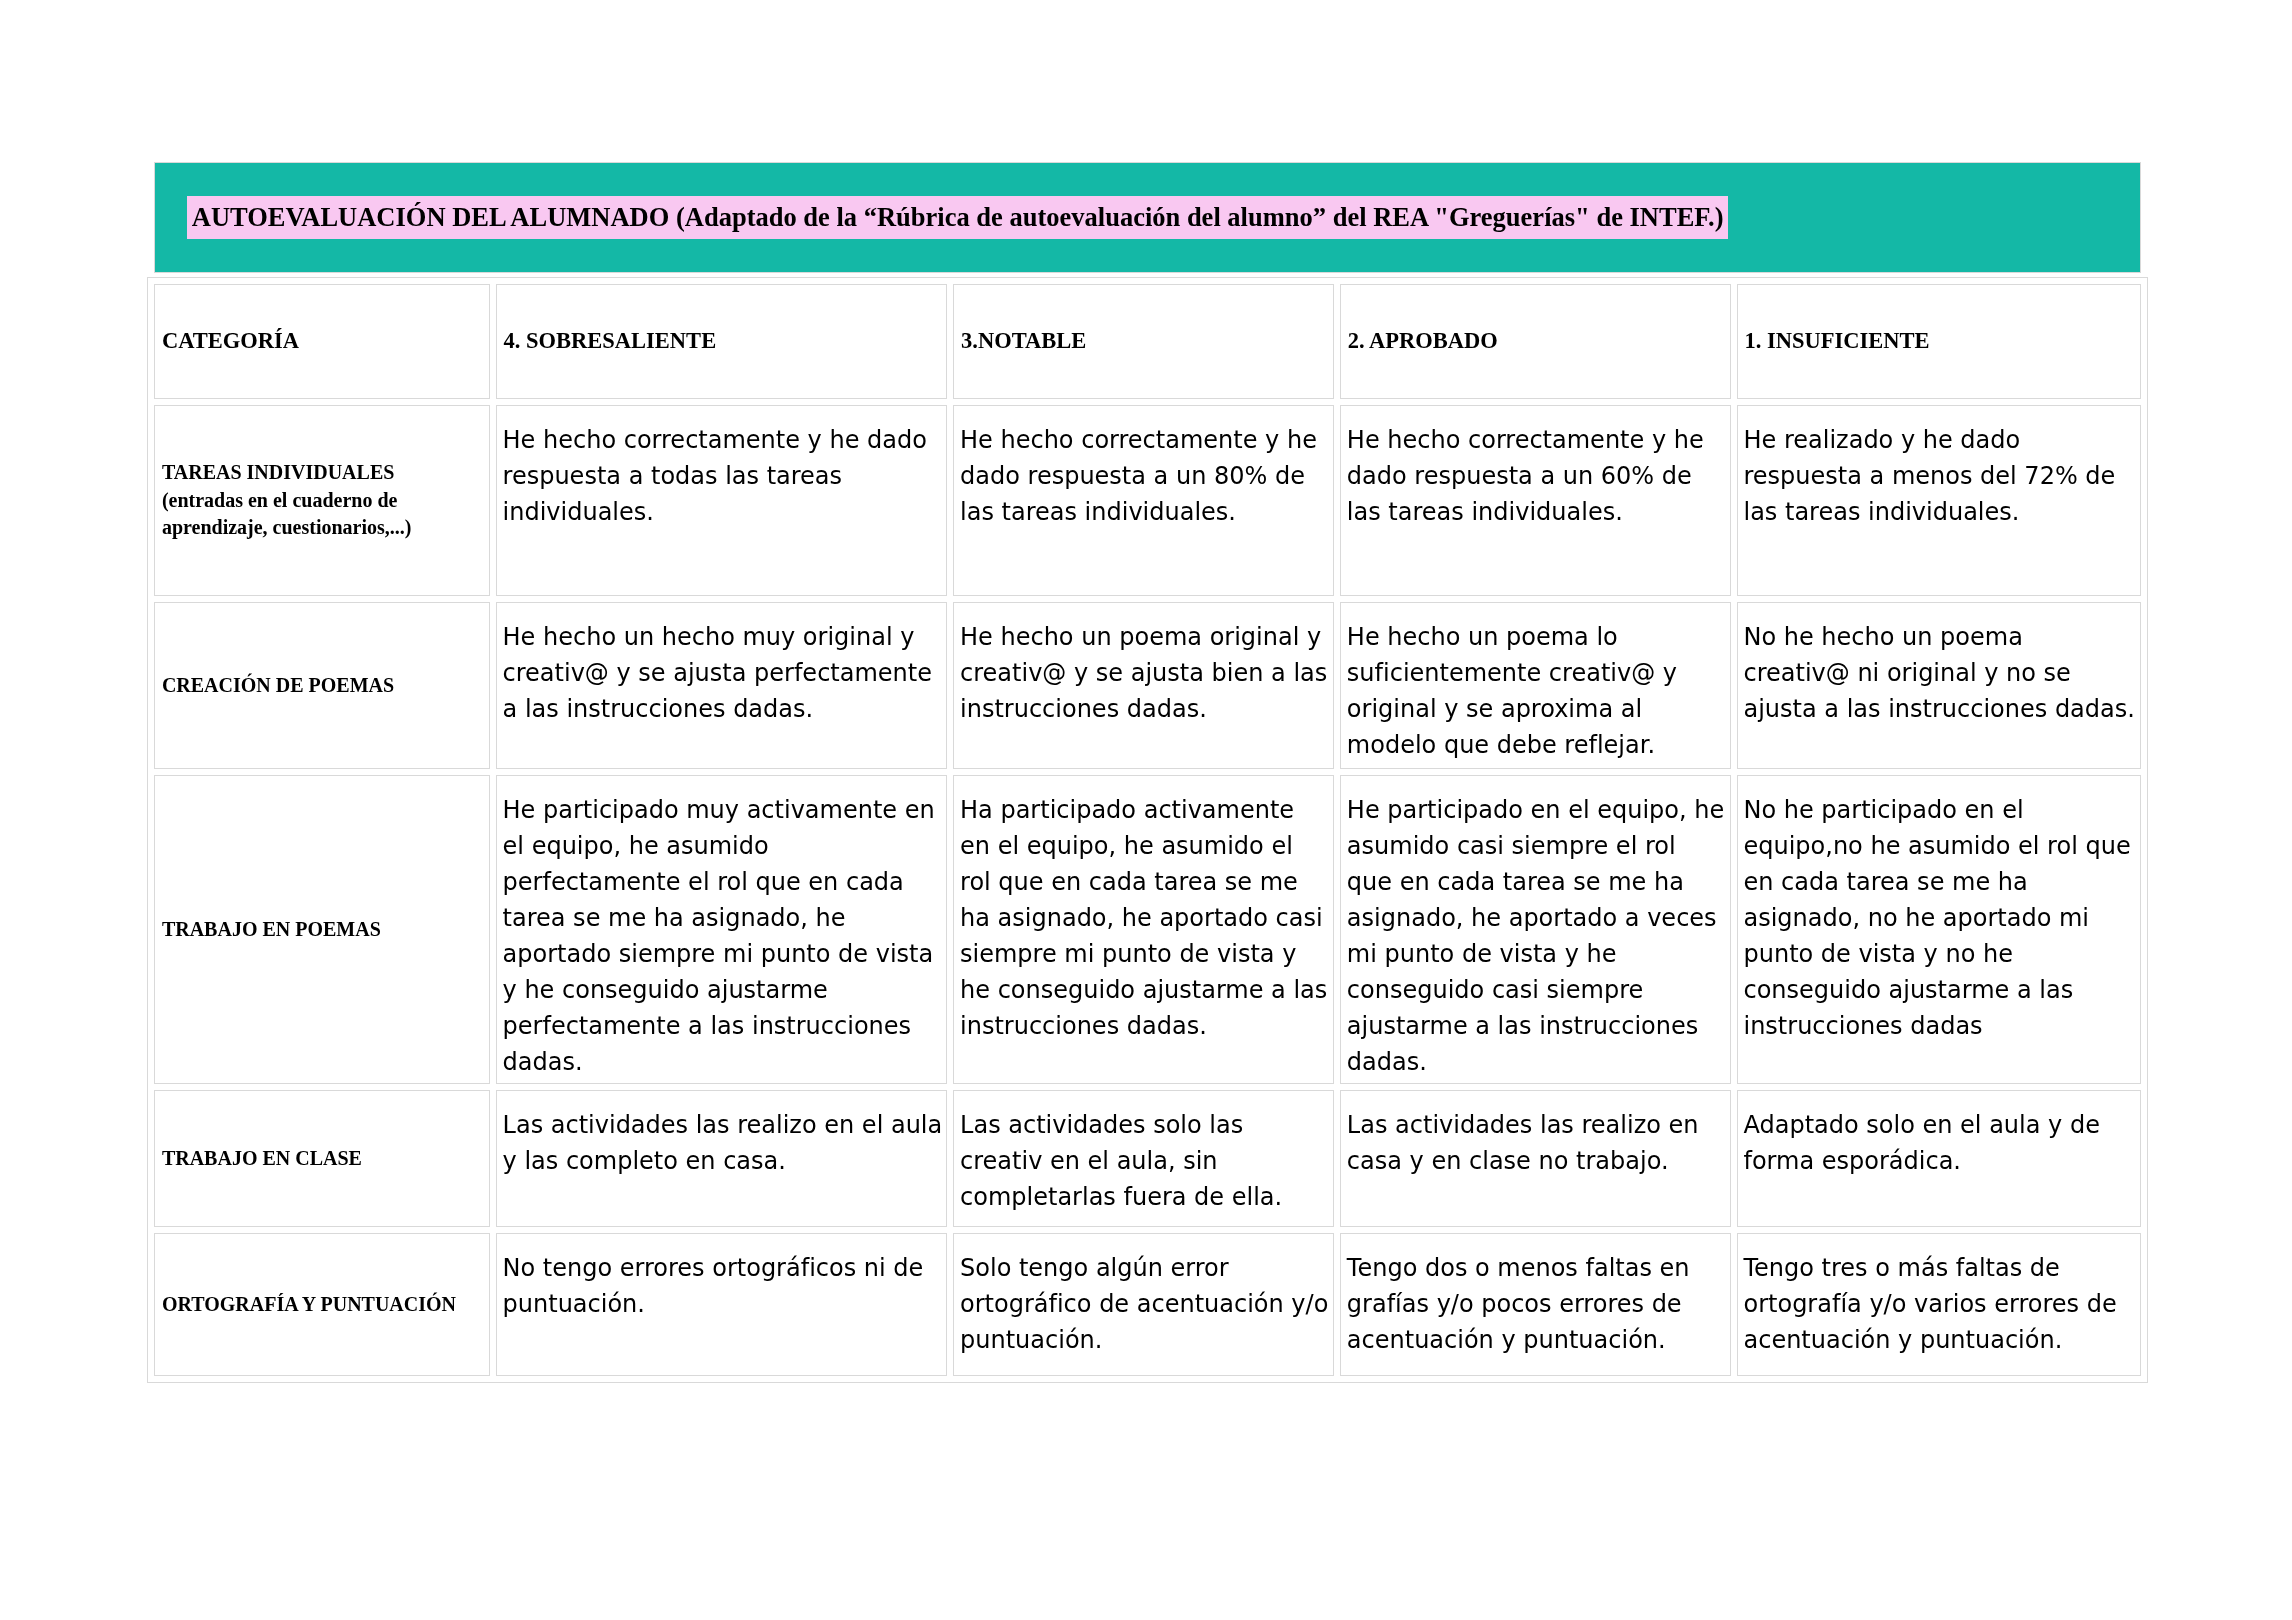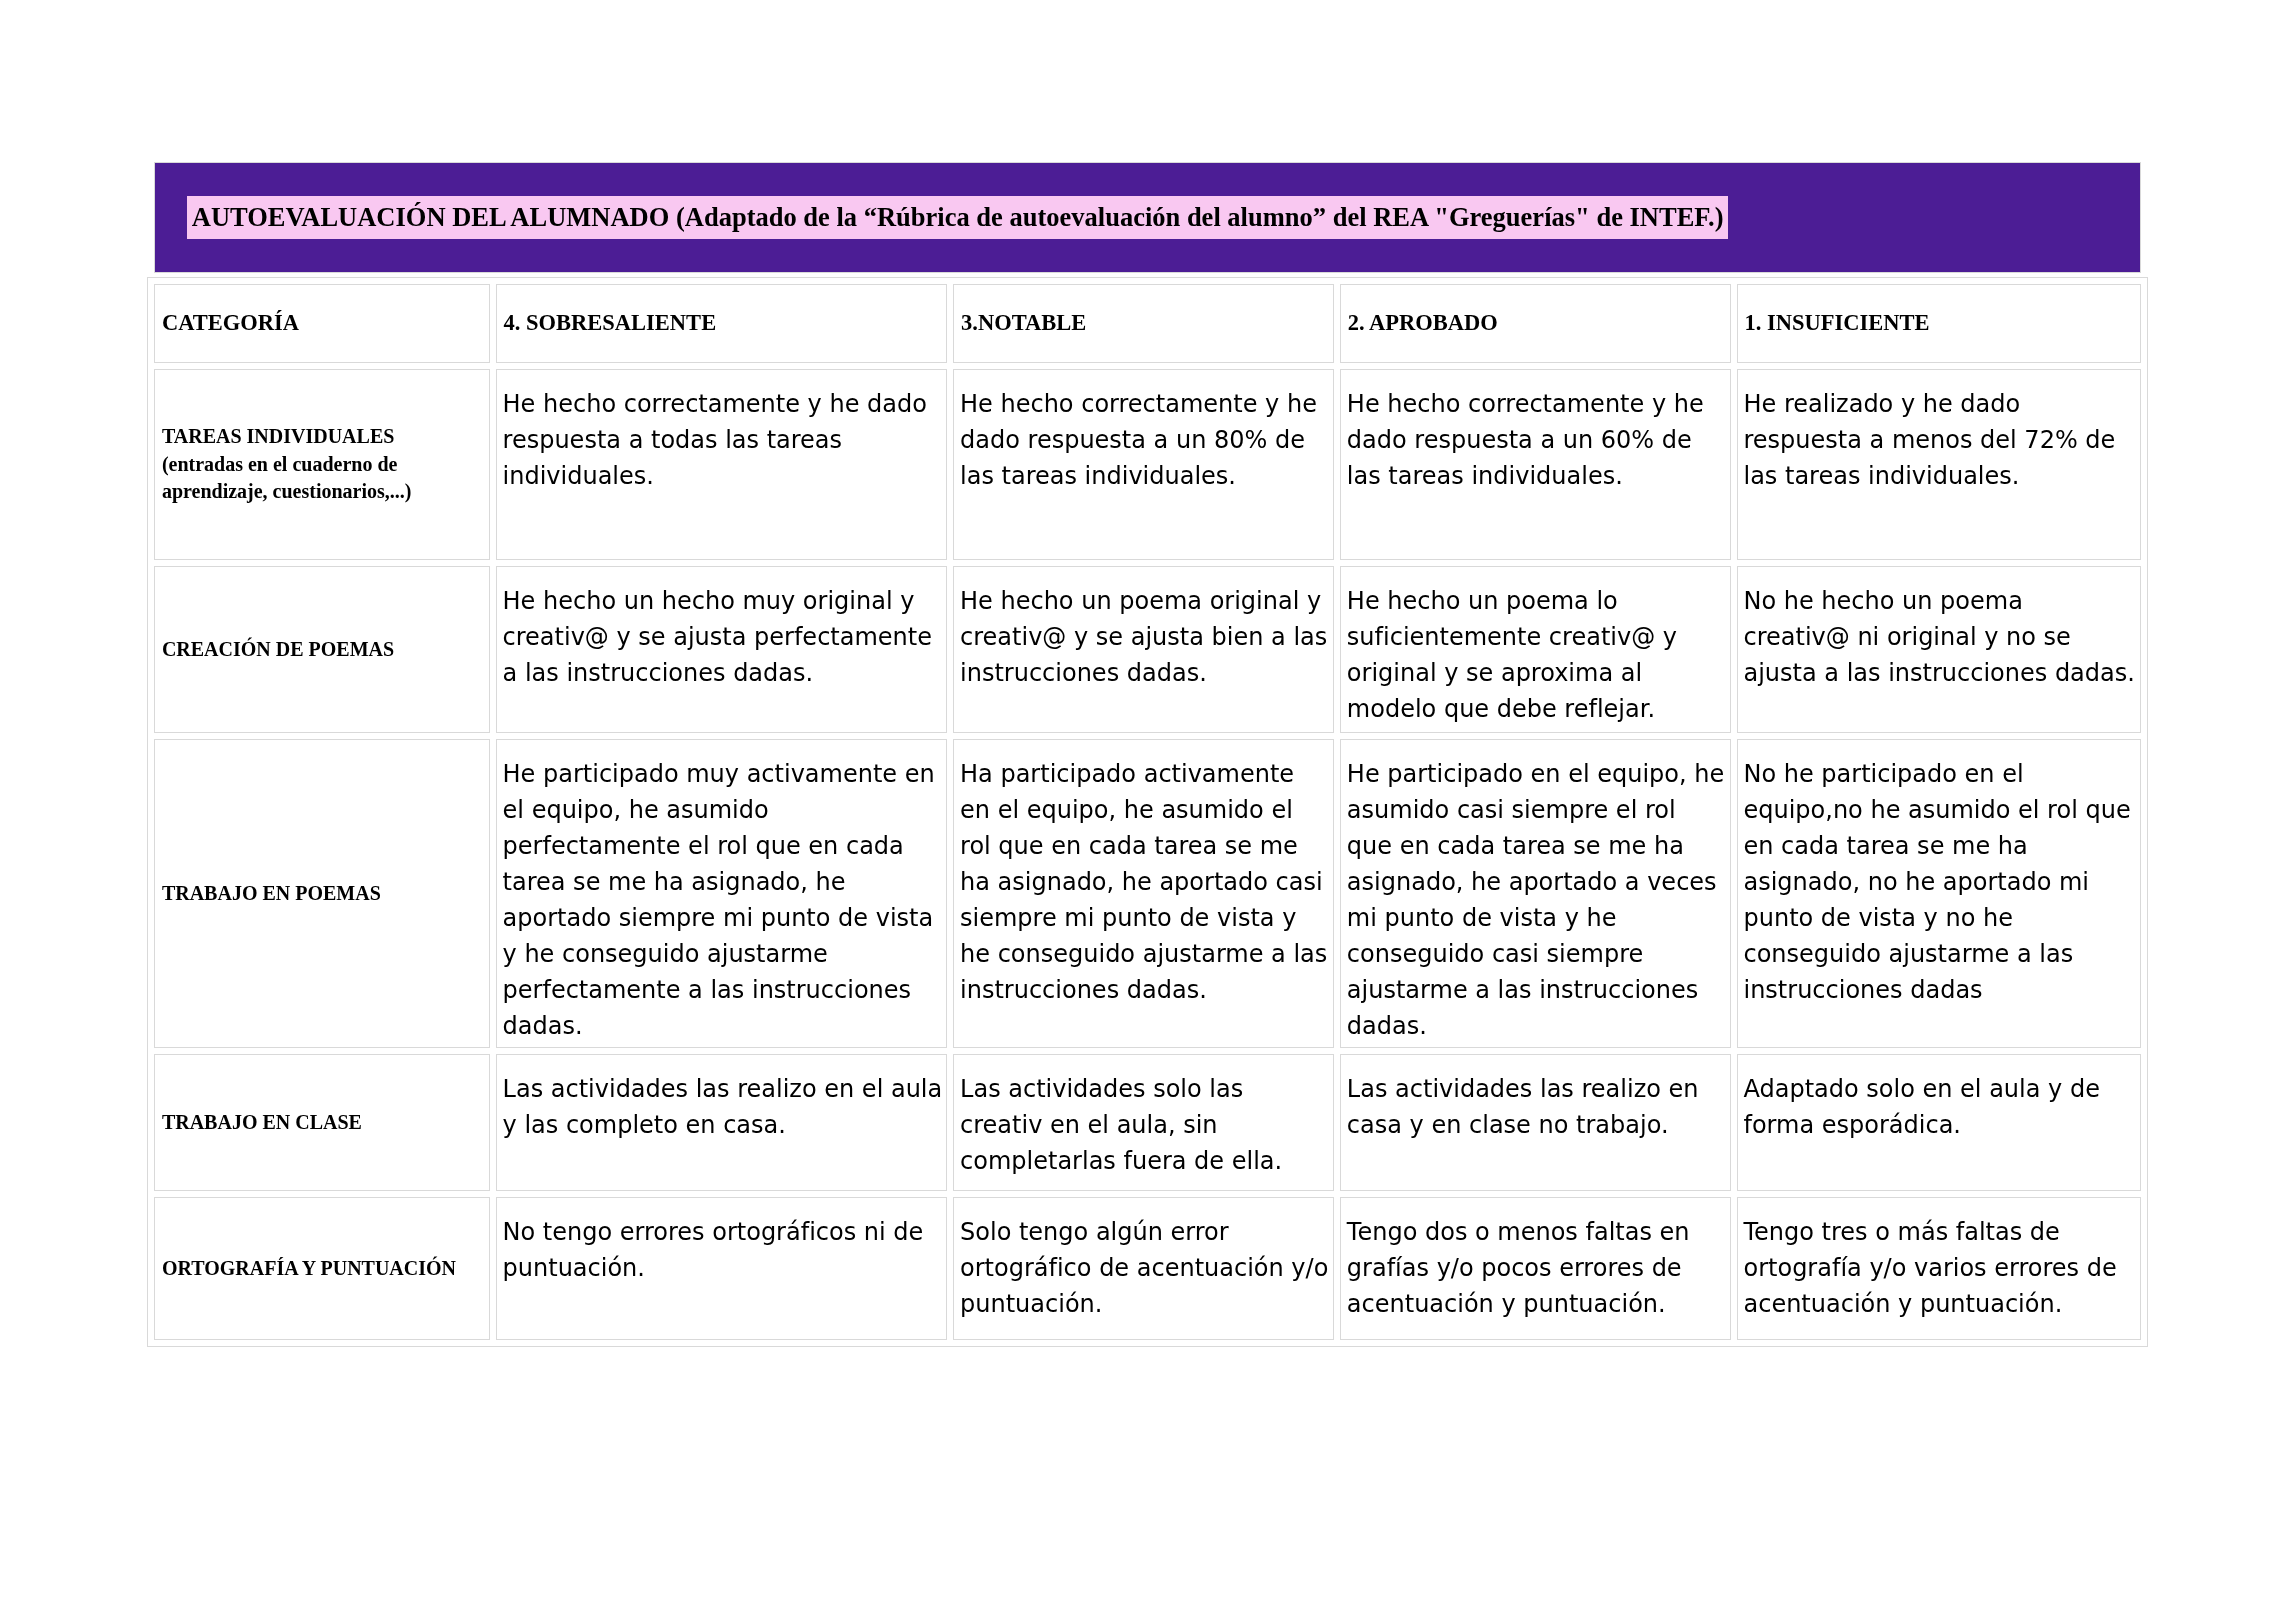--- a/index.html
+++ b/index.html
@@ -16,21 +16,21 @@
   }
   .sheet {
     position: absolute;
     left: 147px;
     top: 162px;
     width: 2001px;
   }
   .title-box {
     margin: 0 6.9px 3.9px 6.9px;
     border: 1px solid #d9d9d9;
-    background: #4c1d95;
+    background: #14b8a6;
     height: 111px;
     display: flex;
     align-items: center;
     padding-left: 32px;
     box-sizing: border-box;
   }
   .title-highlight {
     background: #f9c8f1;
     font-family: "Liberation Serif", serif;
     font-weight: bold;
@@ -69,21 +69,21 @@
     line-height: 1.38;
     vertical-align: middle;
     padding: 3.9px 9.8px 3.9px 6.9px;
   }
   td.desc-cell {
     font-size: 24px;
     line-height: 1.5;
     vertical-align: top;
     padding: 15.7px 3.9px 3.9px 5.9px;
   }
-  tr.r-head  { height: 79px;  }
+  tr.r-head  { height: 115px;  }
   tr.r-0     { height: 191px; }
   tr.r-1     { height: 167px; }
   tr.r-2     { height: 302px; }
   tr.r-3     { height: 137px; }
   tr.r-4     { height: 143px; }
 </style>
 </head>
 <body>
 
 <div class="sheet">

